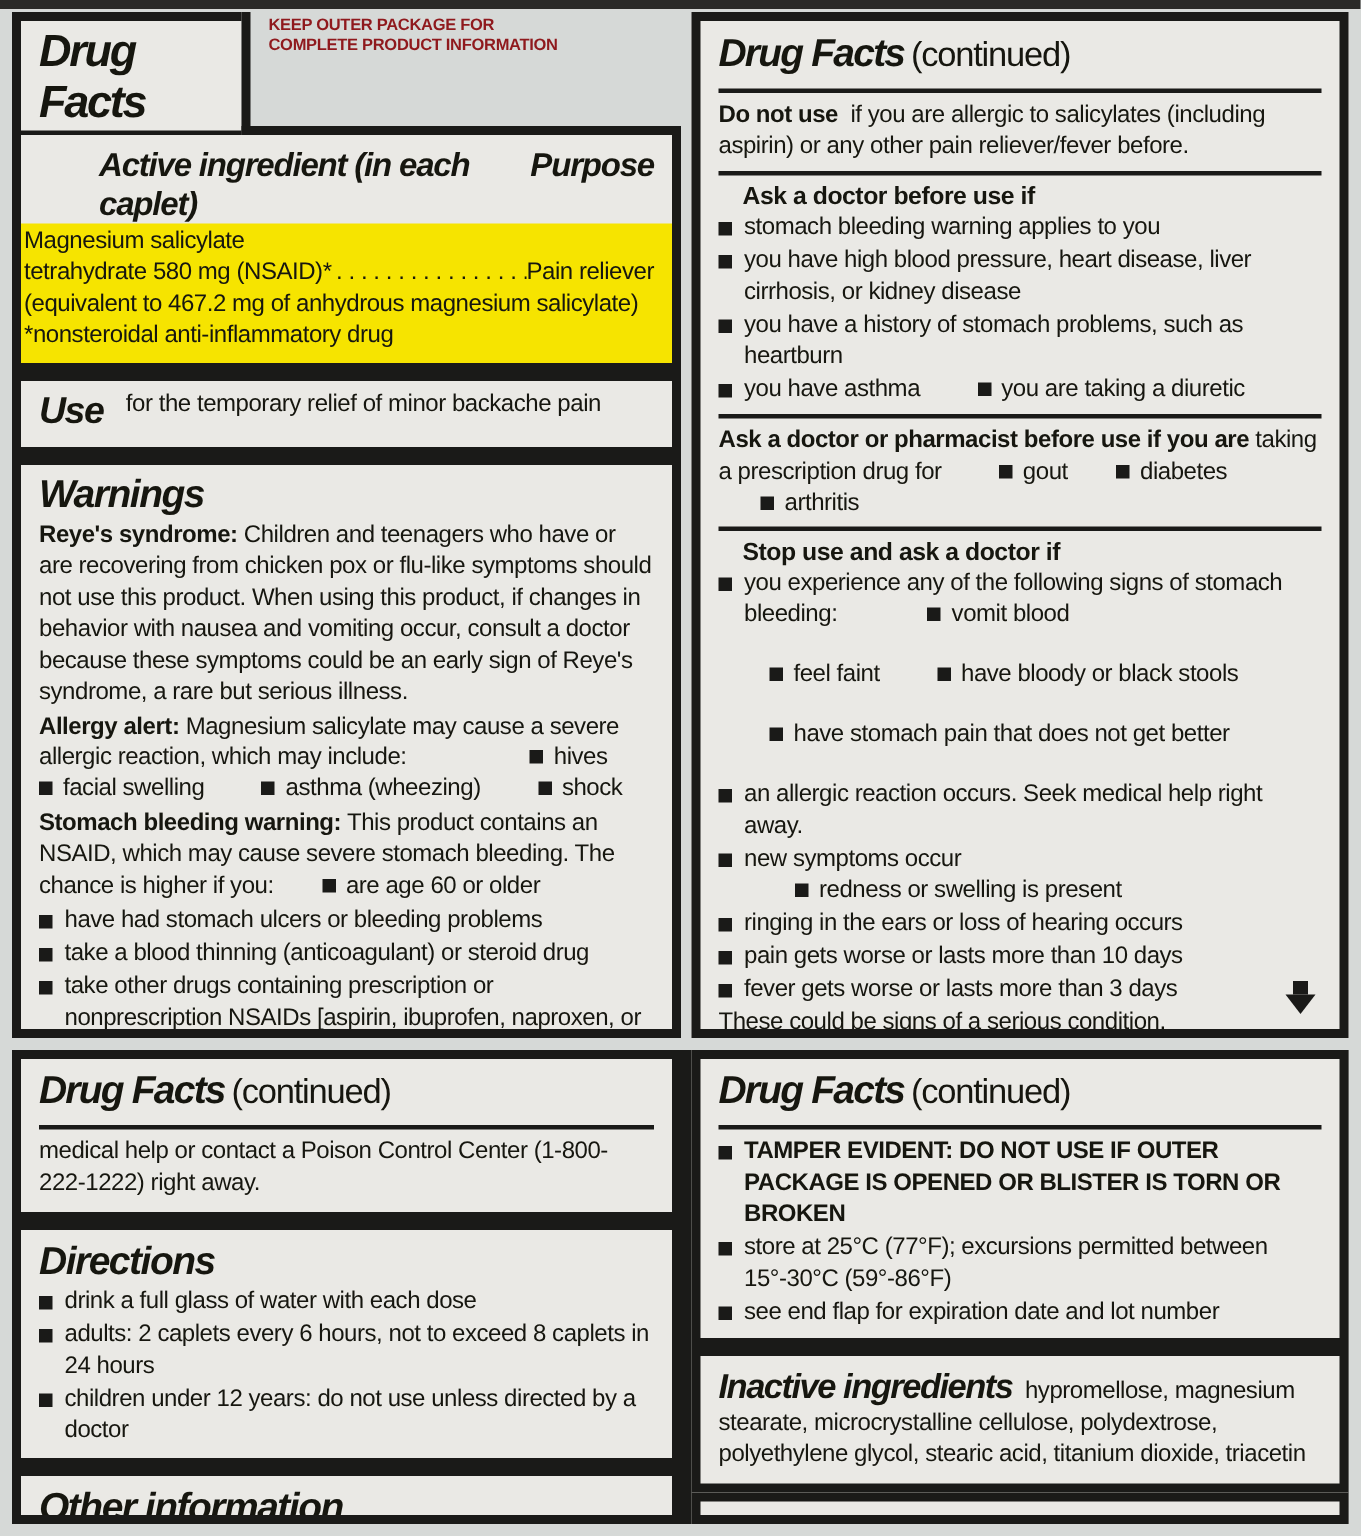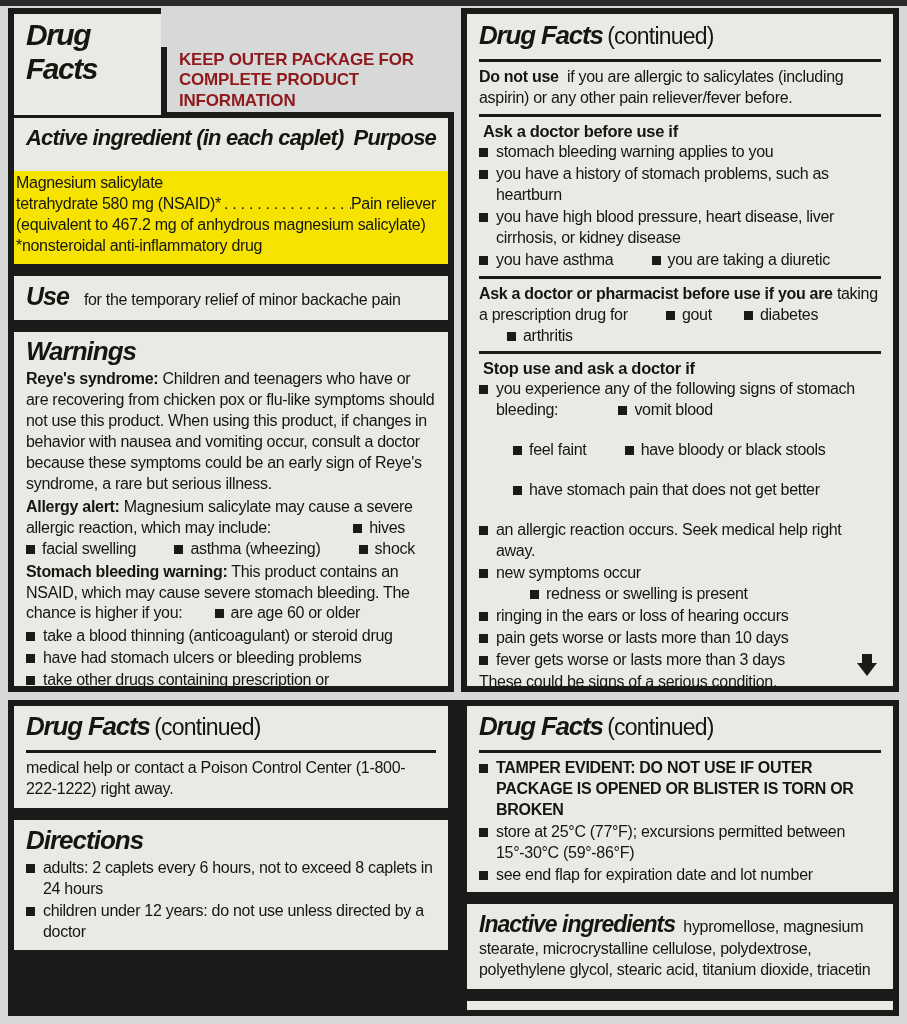--- a/index.html
+++ b/index.html
@@ -24,31 +24,31 @@
   .tab-row { display: flex; align-items: stretch; }
   .df-tab {
     width: 153px; background: #eae9e5;
     border: 6px solid #1a1a18; border-right: none; border-bottom: 3px solid #1a1a18;
     padding: 4px 8px 1px 12px;
   }
   .df-title { font-style: italic; font-weight: bold; font-size: 30px; letter-spacing: -1.5px; }
   .keep-note {
     flex: 1; border-left: 6px solid #1a1a18; border-bottom: 6px solid #1a1a18;
     padding: 3px 2px 1px 12px; color: #8f191d; font-weight: bold;
-    font-size: 17px; line-height: 1.2; letter-spacing: -0.2px; margin-top: 39px;
+    font-size: 11px; line-height: 1.2; letter-spacing: -0.2px;
   }
   .box1 { border-top: none; }
-  .ai-head { display: flex; justify-content: space-between; padding: 7px 12px 20px 12px;
-    font-weight: bold; font-style: italic; font-size: 22px; letter-spacing: -0.8px; }
+  .ai-head { display: flex; justify-content: space-between; padding: 7px 12px 0 12px;
+    font-weight: bold; font-style: italic; font-size: 22px; letter-spacing: -0.8px; margin-left: 40px; }
   .yellow { background: #f6e400; padding: 2px 12px 7px 2px; }
   .body-text { font-size: 16px; line-height: 1.31; letter-spacing: -0.3px; }
   .leader-row { display: flex; align-items: flex-start; }
   .leader { flex: 1; overflow: hidden; white-space: nowrap; padding: 0 3px; }
 
-  .use-box { display: flex; align-items: flex-end; gap: 15px; padding: 6px 12px 9px 12px; }
+  .use-box { display: flex; align-items: flex-start; gap: 15px; padding: 6px 12px 9px 12px; }
   .h-italic { font-weight: bold; font-style: italic; font-size: 25px; letter-spacing: -1px; }
   .h-italic.inline { font-size: 23px; }
 
   .warn-box { flex: 1; padding: 2px 12px 6px 12px; overflow: hidden; }
   .sec-head { font-weight: bold; font-style: italic; font-size: 26px; letter-spacing: -1px; margin: 2px 0 2px 0; }
   p { margin: 2px 0; }
   b { letter-spacing: -0.3px; }
 
   .bul { position: relative; padding-left: 17px; margin: 1px 0; }
   .sq { position: absolute; left: 0; top: 6px; width: 9px; height: 9px; background: #1a1a18; }
@@ -59,21 +59,21 @@
   .arrow-d { position: absolute; right: 16px; bottom: 10px; display: inline-flex; flex-direction: column; align-items: center; }
   .arrow-d .stem { width: 10px; height: 9px; background: #1a1a18; }
   .arrow-d .head { width: 0; height: 0; border-top: 13px solid #1a1a18;
     border-left: 10px solid transparent; border-right: 10px solid transparent; }
 
   .tr-box { height: 100%; padding: 4px 12px 6px 12px; position: relative; overflow: hidden; }
   .df-cont { padding: 2px 0 3px 0; }
   .df-cont .ti { font-style: italic; font-weight: bold; font-size: 26px; letter-spacing: -1.2px; }
   .df-cont .co { font-size: 23px; letter-spacing: -0.8px; }
   .rule { height: 3px; background: #1a1a18; margin: 5px 0; }
-  .bold-head { font-weight: bold; font-size: 16.5px; letter-spacing: -0.3px; margin: 2px 0 1px 4px; }
+  .bold-head { font-weight: bold; font-size: 16.5px; letter-spacing: -0.3px; margin: 2px 0 1px 16px; }
 
   .bottom-row { margin: 8px 8px 0 8px; background: #1a1a18; display: flex; gap: 7px; height: 316px; }
   .bcol-left { width: 446px; display: flex; flex-direction: column; }
   .bcol-right { flex: 1; display: flex; flex-direction: column; }
   .bbox { padding: 3px 12px 6px 12px; overflow: hidden; }
   .grow-box { flex: 1; }
   .q-line { display: flex; align-items: baseline; gap: 12px; padding: 8px 0 2px 0; }
 </style>
 </head>
 <body>
@@ -121,40 +121,40 @@
         <p class="body-text"><b>Reye's syndrome:</b> <span>Children and teenagers who have or are recovering from chicken pox or flu-like symptoms should not use this product. When using this product, if changes in behavior with nausea and vomiting occur, consult a doctor because these symptoms could be an early sign of Reye's syndrome, a rare but serious illness.</span></p>
         <p class="body-text"><b>Allergy alert:</b> <span>Magnesium salicylate may cause a severe allergic reaction, which may include:</span>
           <span class="iitem ml80"><span class="isq"></span><span>hives</span></span>
           <span class="iitem"><span class="isq"></span><span>facial swelling</span></span>
           <span class="iitem ml36"><span class="isq"></span><span>asthma (wheezing)</span></span>
           <span class="iitem ml36"><span class="isq"></span><span>shock</span></span>
         </p>
         <p class="body-text"><b>Stomach bleeding warning:</b> <span>This product contains an NSAID, which may cause severe stomach bleeding. The chance is higher if you:</span>
           <span class="iitem ml28"><span class="isq"></span><span>are age 60 or older</span></span>
         </p>
+        <div class="bul body-text"><span class="sq"></span><span>have had stomach ulcers or bleeding problems</span></div>
         <div class="bul body-text"><span class="sq"></span><span>take a blood thinning (anticoagulant) or steroid drug</span></div>
-        <div class="bul body-text"><span class="sq"></span><span>have had stomach ulcers or bleeding problems</span></div>
         <div class="bul body-text"><span class="sq"></span><span>take other drugs containing prescription or nonprescription NSAIDs [aspirin, ibuprofen, naproxen, or others]</span></div>
         <div class="bul body-text"><span>have 3 or more alcoholic drinks every day while using this product</span></div>
 
       </div>
     </div>
 
     <div class="col-right">
       <div class="box tr-box">
         <div class="df-cont"><span class="ti">Drug Facts</span> <span class="co">(continued)</span></div>
         <div class="rule"></div>
 
         <p class="body-text"><b>Do not use</b>&nbsp; <span>if you are allergic to salicylates (including aspirin) or any other pain reliever/fever before.</span></p>
         <div class="rule"></div>
 
         <div class="bold-head">Ask a doctor before use if</div>
         <div class="bul body-text"><span class="sq"></span><span>stomach bleeding warning applies to you</span></div>
+        <div class="bul body-text"><span class="sq"></span><span>you have high blood pressure, heart disease, liver cirrhosis, or kidney disease</span></div>
         <div class="bul body-text"><span class="sq"></span><span>you have a history of stomach problems, such as heartburn</span></div>
-        <div class="bul body-text"><span class="sq"></span><span>you have high blood pressure, heart disease, liver cirrhosis, or kidney disease</span></div>
         <div class="bul body-text"><span class="sq"></span><span>you have asthma</span>
           <span class="iitem ml36"><span class="isq"></span><span>you are taking a diuretic</span></span>
         </div>
         <div class="rule"></div>
 
         <p class="body-text"><b>Ask a doctor or pharmacist before use if you are</b> <span>taking a prescription drug for</span>
           <span class="iitem ml36"><span class="isq"></span><span>gout</span></span>
           <span class="iitem ml28"><span class="isq"></span><span>diabetes</span></span>
           <span class="iitem ml28"><span class="isq"></span><span>arthritis</span></span>
         </p>
@@ -194,23 +194,27 @@
   <div class="bottom-row">
 
     <div class="bcol-left">
       <div class="box bbox">
         <div class="df-cont"><span class="ti">Drug Facts</span> <span class="co">(continued)</span></div>
         <div class="rule"></div>
         <p class="body-text">medical help or contact a Poison Control Center (1-800-222-1222) right away.</p>
       </div>
       <div class="box bbox">
         <div class="sec-head">Directions</div>
-        <div class="bul body-text"><span class="sq"></span></div>
+        <div class="bul body-text"><span class="sq"></span><span>drink a full glass of water with each dose</span></div>
         <div class="bul body-text"><span class="sq"></span><span>adults: 2 caplets every 6 hours, not to exceed 8 caplets in 24 hours</span></div>
         <div class="bul body-text"><span class="sq"></span><span>children under 12 years: do not use unless directed by a doctor</span></div>
+      </div>
+      <div class="box bbox grow-box">
+        <div class="sec-head">Other information</div>
+
       </div>
     </div>
 
     <div class="bcol-right">
       <div class="box bbox">
         <div class="df-cont"><span class="ti">Drug Facts</span> <span class="co">(continued)</span></div>
         <div class="rule"></div>
         <div class="bul body-text"><span class="sq"></span><b>TAMPER EVIDENT: DO NOT USE IF OUTER PACKAGE IS OPENED OR BLISTER IS TORN OR BROKEN</b></div>
         <div class="bul body-text"><span class="sq"></span><span>store at 25°C (77°F); excursions permitted between 15°-30°C (59°-86°F)</span></div>
         <div class="bul body-text"><span class="sq"></span><span>see end flap for expiration date and lot number</span></div>

